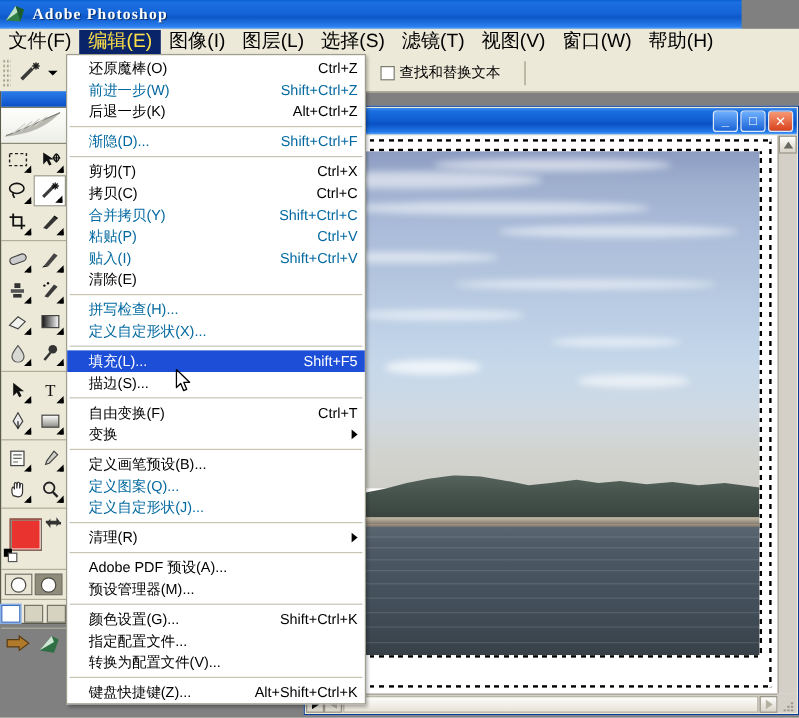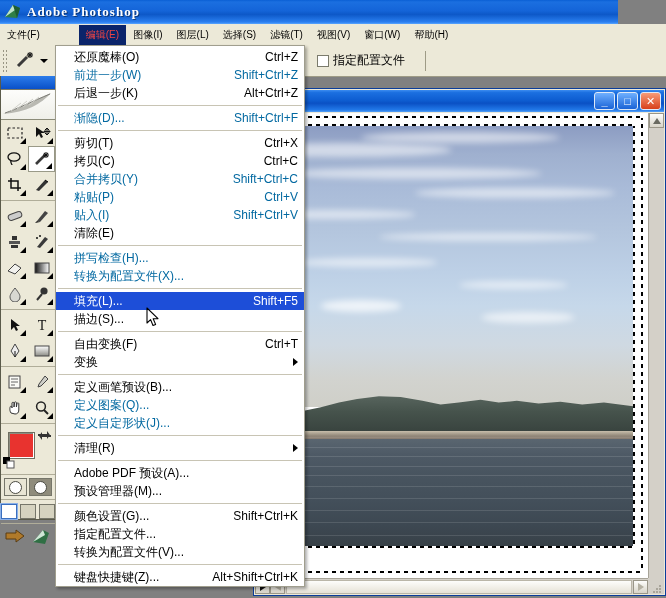--- a/index.html
+++ b/index.html
@@ -21,24 +21,24 @@
     font-family:"Liberation Serif","DejaVu Serif",serif;
     text-shadow:1px 1px 0 rgba(0,0,0,.45);
   }
   
   #menubar{
     position:absolute;left:0;top:24px;width:666px;height:21px;
     background:#ece9d8;display:flex;align-items:center;
     border-bottom:1px solid #d8d4c0;
   }
   #menubar .mitem{
-    padding:2px 7px 3px 7px;color:#000;font-size:10px;line-height:15px;
+    padding:2px 7px 3px 7px;color:#000;font-size:16px;line-height:15px;
     white-space:nowrap;
   }
-  #menubar .mitem.active{background:#0a246a;color:#ef4444;margin-left:32px;}
+  #menubar .mitem.active{background:#0a246a;color:#fde047;}
   
   #optionsbar{
     position:absolute;left:0;top:45px;width:666px;height:31px;
     background:#ece9d8;border-bottom:1px solid #9e9b86;
     display:flex;align-items:center;
   }
   .grip{width:7px;height:24px;margin-left:2px;margin-right:3px;
     background-image:radial-gradient(circle,#8f8c79 0.8px,transparent 1px);
     background-size:3px 4px;opacity:.9;}
   .opt-toolicon{width:26px;height:24px;position:relative;}
@@ -191,21 +191,21 @@
       <i></i>
     </span>
   <span class="opt-sep"></span>
   <span style="width:200px;display:inline-block"></span>
   <span class="chk">
     <span class="chkbox on"></span>
     <span>连续</span>
   </span>
   <span class="chk">
     <span class="chkbox"></span>
-    <span>指定配置文件</span>
+    <span>查找和替换文本</span>
   </span>
   <span class="opt-sep"></span>
 </div>
 
 <div id="toolbox">
   <div id="toolbox-title"></div>
   <div id="toolbox-banner">
     <svg width="54" height="28" viewBox="0 0 54 28">
       <path d="M2 24 C14 20 30 12 50 3 C40 14 26 22 2 24 Z" fill="#b9b9b2"></path>
       <path d="M4 23 C16 19 32 11 49 4" stroke="#7d7d77" stroke-width="1" fill="none"></path>
@@ -558,21 +558,21 @@
     <span class="acc"></span>
     </div>
 
   <div class="msep"></div>
 
   <div class="mrow dis">
     <span class="lbl">拼写检查(H)...</span>
     <span class="acc"></span>
     </div>
   <div class="mrow dis">
-    <span class="lbl">转换为配置文件(X)...</span>
+    <span class="lbl">定义自定形状(X)...</span>
     <span class="acc"></span>
     </div>
 
   <div class="msep"></div>
 
   <div class="mrow hl">
     <span class="lbl">填充(L)...</span>
     <span class="acc">Shift+F5</span>
     </div>
   <div class="mrow">

